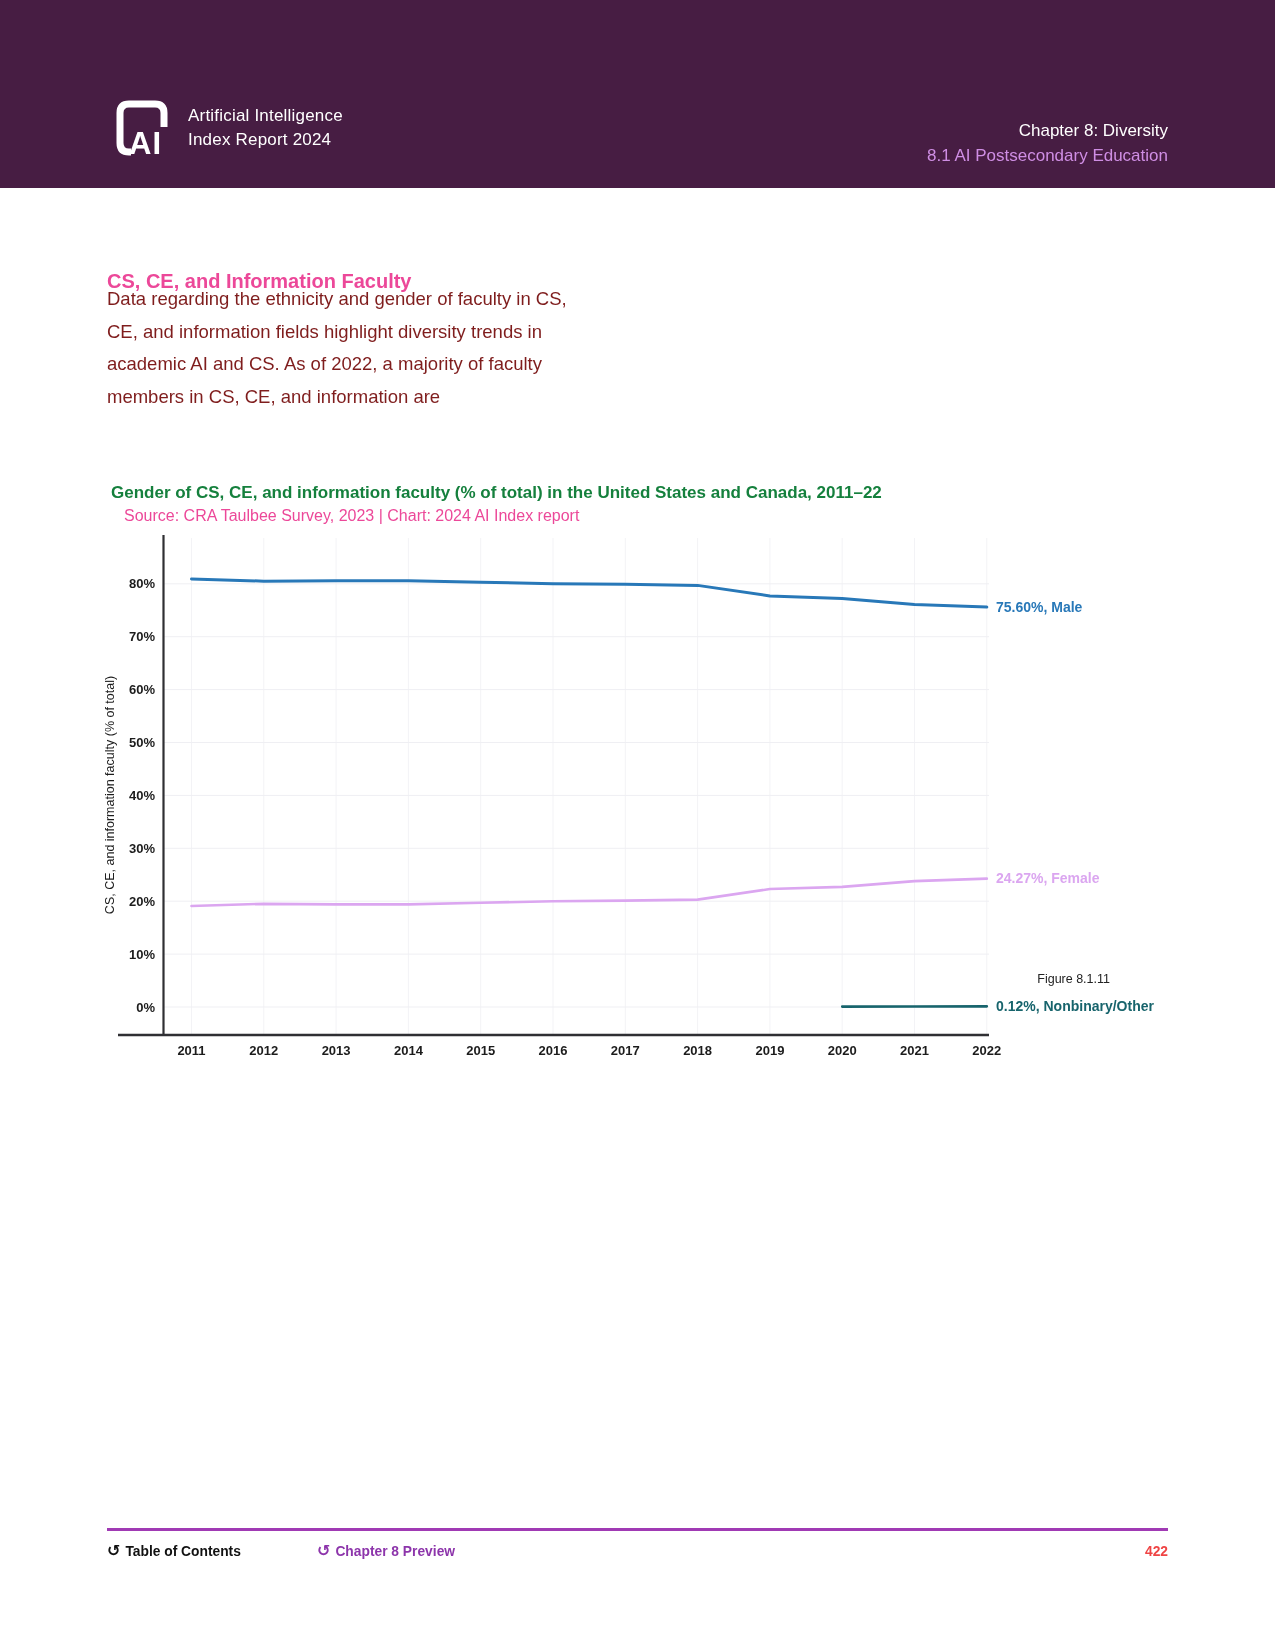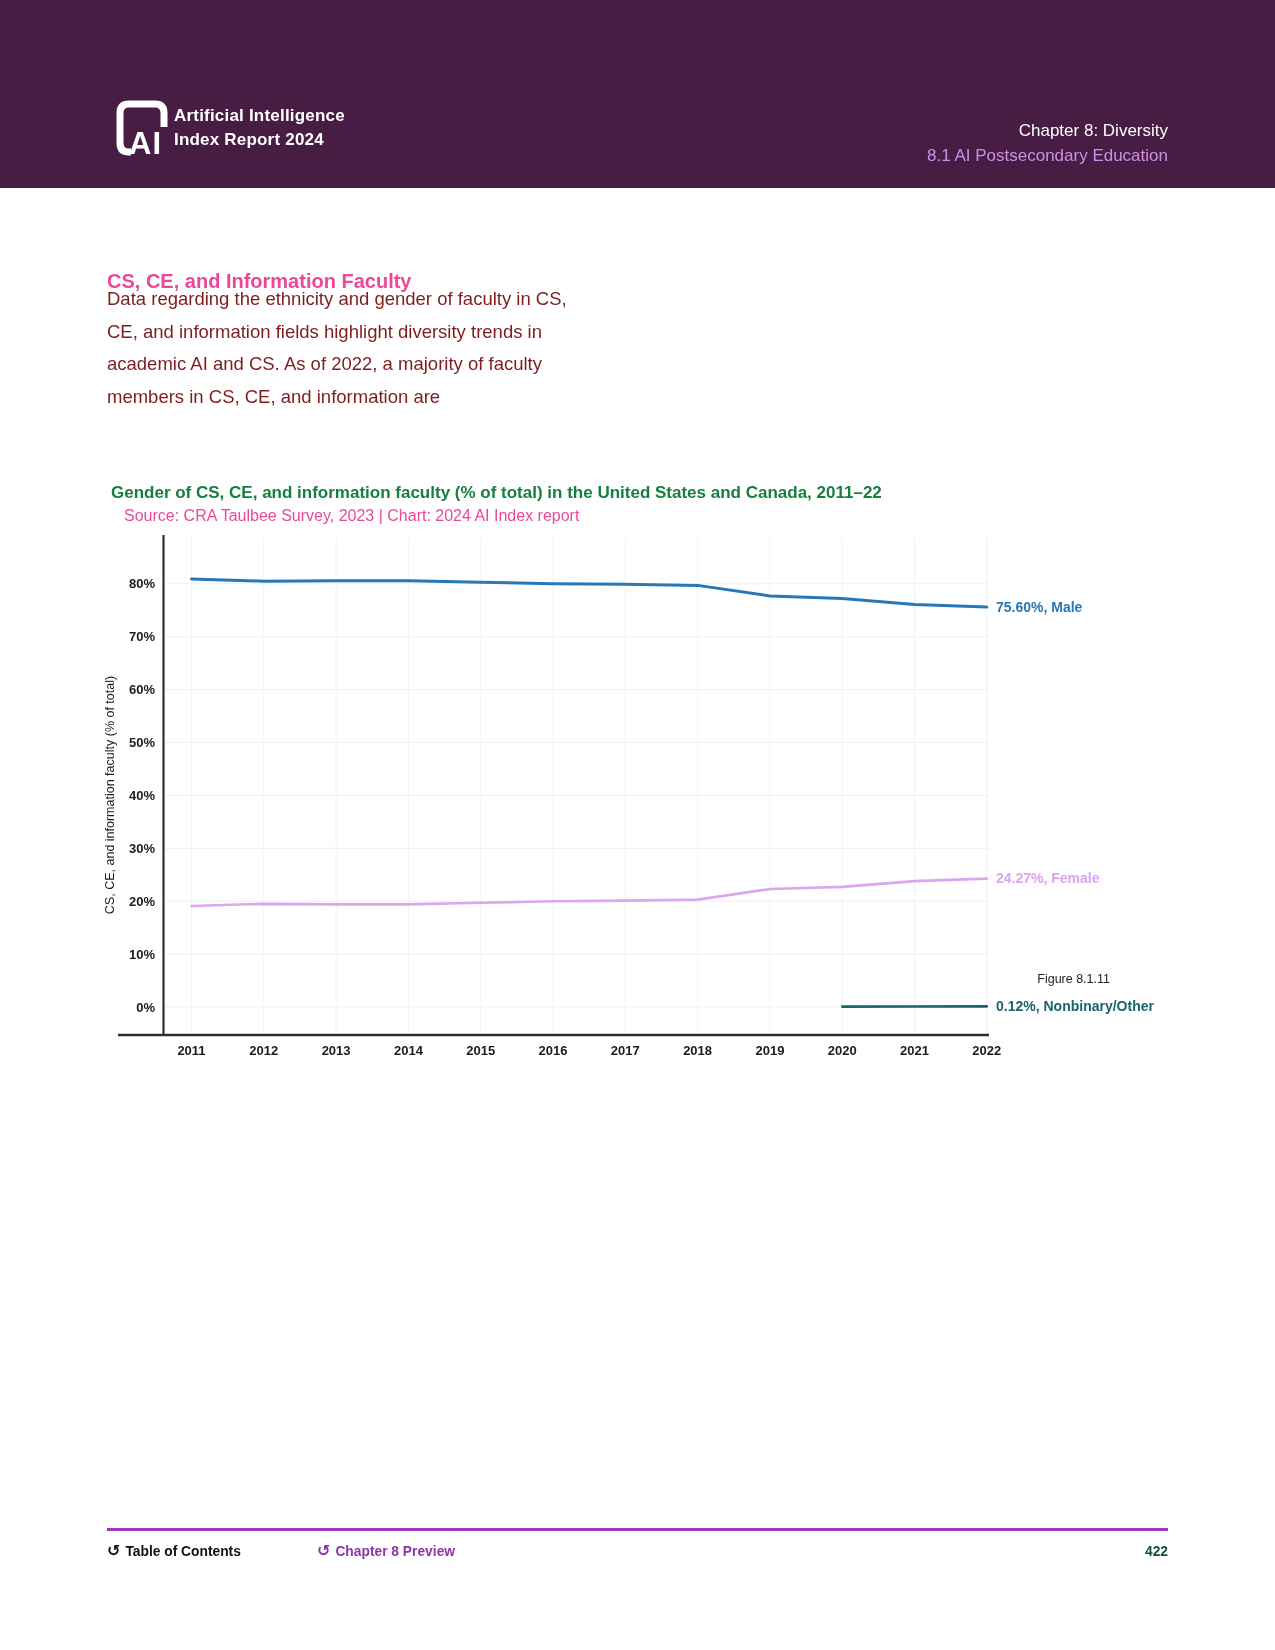--- a/index.html
+++ b/index.html
@@ -4,42 +4,42 @@
 <style>
   html,body{margin:0;padding:0;background:#ffffff;}
   .page{
     position:relative;width:1275px;height:1650px;background:#ffffff;overflow:hidden;
     font-family:"Liberation Sans","DejaVu Sans",sans-serif;color:#1f1f1f;
   }
   
   .masthead{position:absolute;top:0;left:0;width:1275px;height:188px;background:#471d43;}
   .brand{position:absolute;left:110px;top:96px;display:flex;align-items:center;}
   .logo{width:64px;height:64px;display:block;}
-  .brand-text{color:#ffffff;font-weight:bold;font-size:17px;line-height:24px;letter-spacing:.2px;}
+  .brand-text{margin-left:14px;color:#ffffff;font-weight:normal;font-size:17px;line-height:24px;letter-spacing:.2px;}
   .chapter-meta{position:absolute;right:107px;top:118px;text-align:right;font-weight:normal;font-size:17px;line-height:25px;}
   .chapter-meta .line1{color:#ffffff;}
   .chapter-meta .line2{color:#cf8ee4;}
   
   .article-heading{position:absolute;left:107px;top:253px;font-size:20px;font-weight:bold;color:#ec4899;}
   .col{position:absolute;top:283px;width:492px;font-size:18.5px;line-height:32.6px;color:#7f1d1d;}
   .col.left{left:107px;}
   .col.right{left:632px;}
   
   .chart-title{position:absolute;left:111px;top:483px;font-size:17px;font-weight:bold;color:#15803d;width:980px;}
   .chart-source{position:absolute;left:124px;top:507px;font-size:16px;color:#ec4899;}
   .chart-svg{position:absolute;left:100px;top:524px;}
   svg text{font-family:"Liberation Sans","DejaVu Sans",sans-serif;}
   .figure-caption{position:absolute;left:860px;top:972px;width:250px;text-align:right;font-size:12.5px;color:#222;font-weight:500;}
   
   .footer-rule{position:absolute;left:107px;top:1528px;width:1061px;height:3px;background:#a03ab4;}
   .footer-link{position:absolute;top:1544px;font-size:13.8px;font-weight:bold;text-decoration:none;display:flex;align-items:center;gap:5px;}
   .footer-link .back-icon{font-size:16px;line-height:14px;transform:translateY(-1px);}
   .toc-link{left:107px;color:#111111;}
   .preview-link{left:317px;color:#8d35ab;}
-  .page-number{position:absolute;top:1544px;right:107px;font-size:13.8px;font-weight:bold;color:#14532d;}
+  .page-number{position:absolute;top:1544px;right:107px;font-size:13.8px;font-weight:bold;color:#ef4444;}
 </style>
 </head>
 <body>
 
 <div class="page">
 
   <header class="masthead">
     <div class="brand">
       <svg class="logo" viewBox="0 0 64 64" aria-hidden="true">
         <path d="M21,56 L19,56 Q10,56 10,47 L10,17 Q10,8 19,8 L45,8 Q54,8 54,17 L54,31" fill="none" stroke="#ffffff" stroke-width="7"></path>

